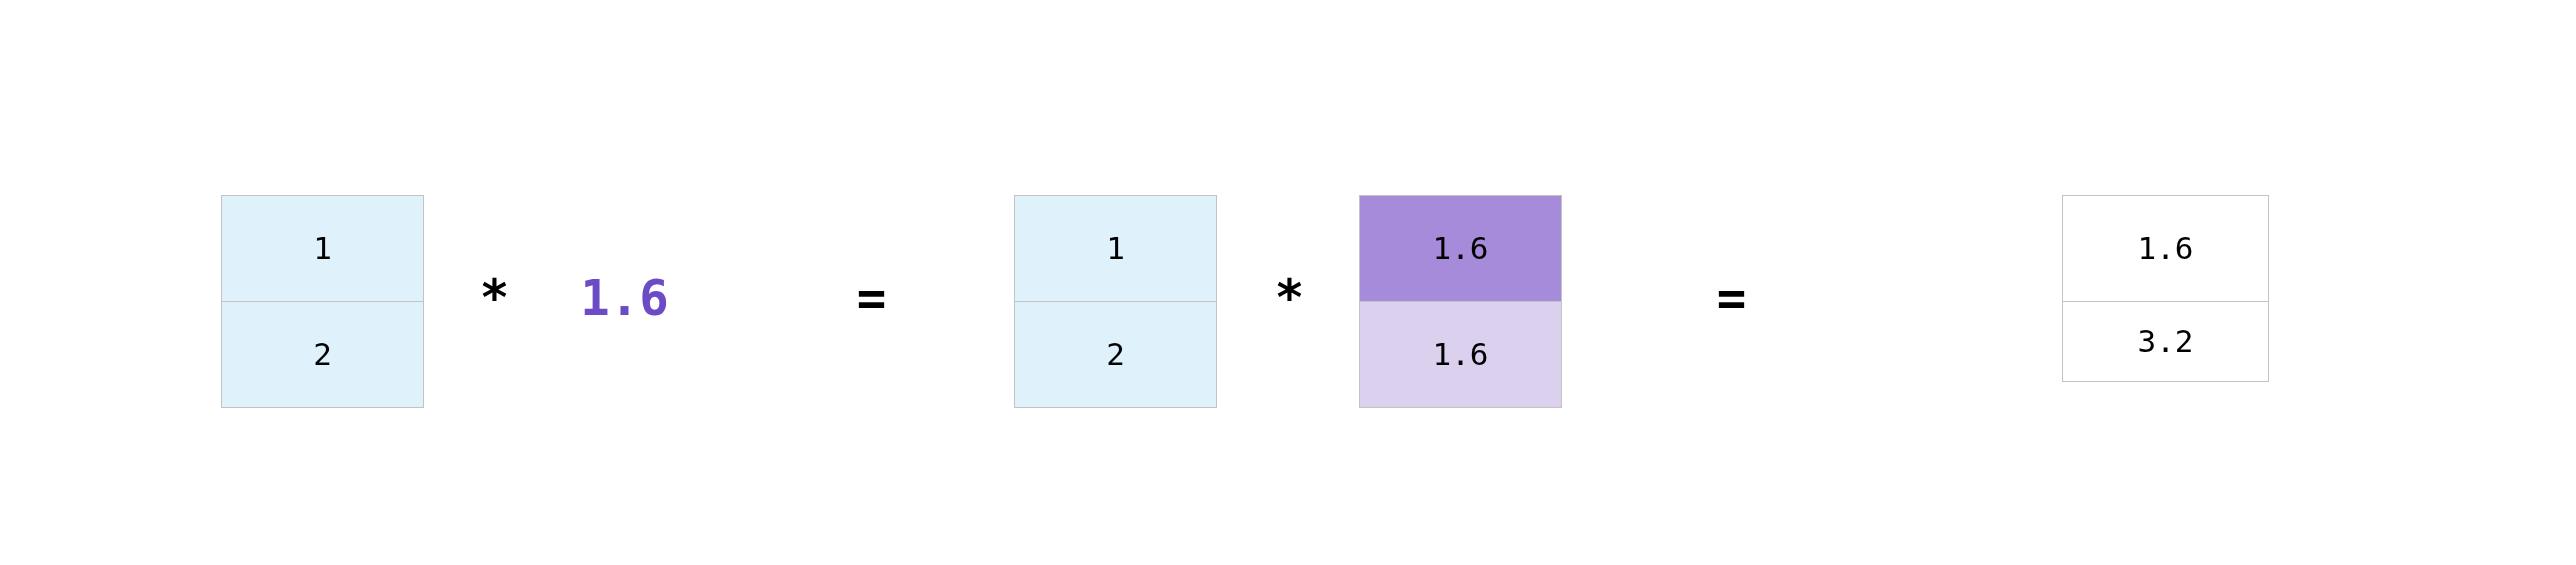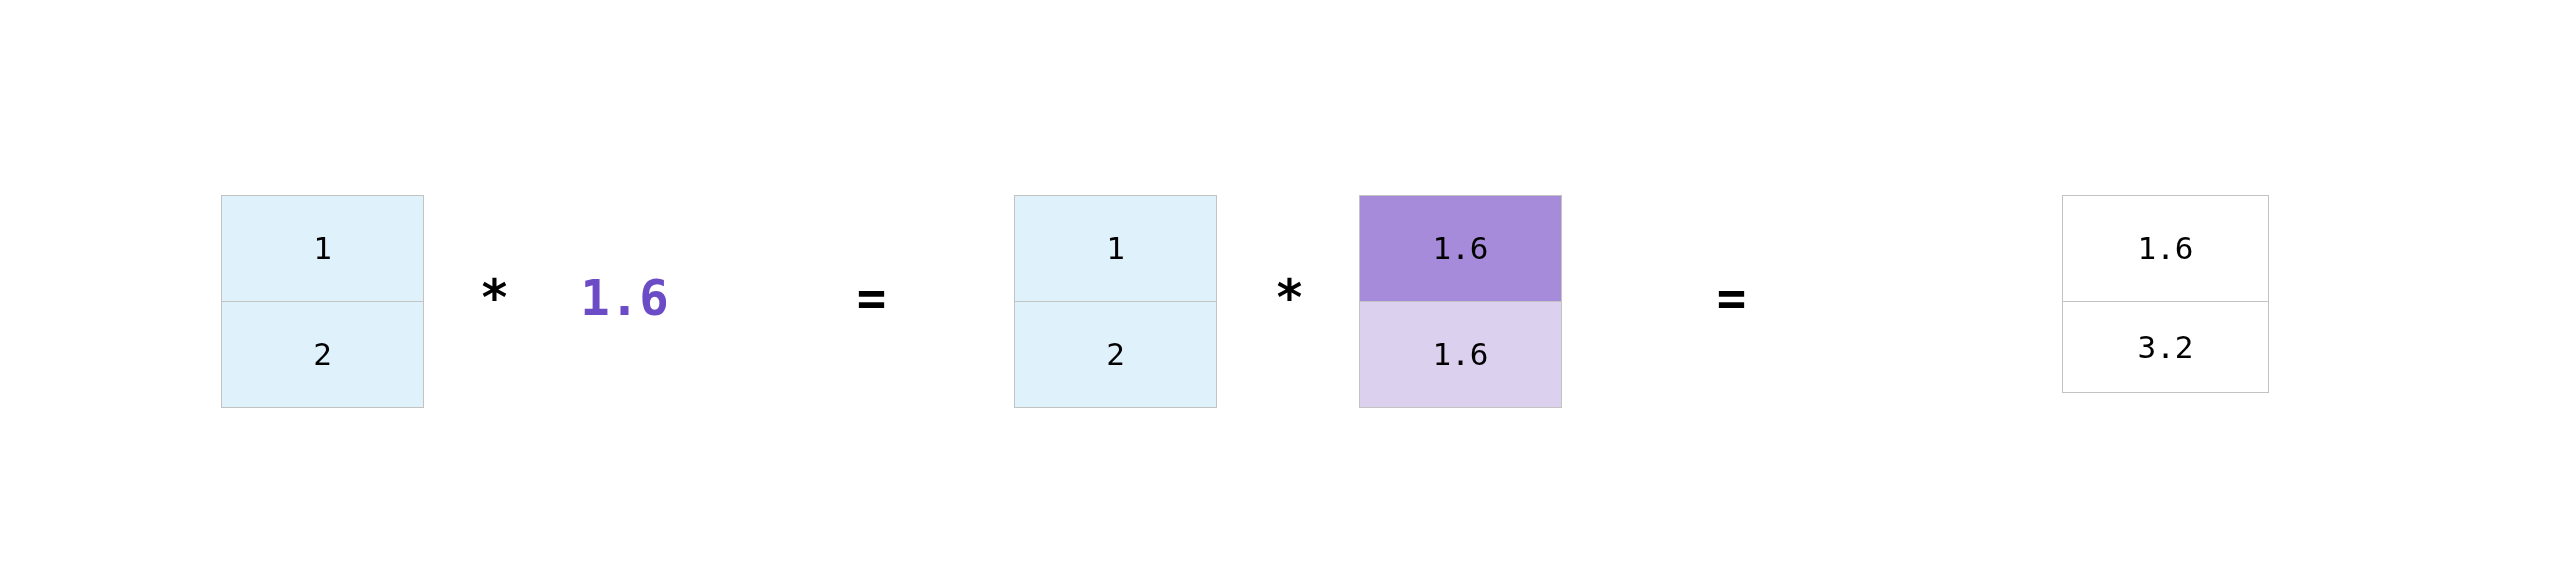--- a/index.html
+++ b/index.html
@@ -93,17 +93,17 @@
 
   <div class="matrix" style="left:1359px; top:195px; width:203px; height:213px;">
     <div class="cell" style="height:107px; background:#a78bdb;">1.6</div>
     <div class="cell" style="height:107px; background:#dcd0ef;">1.6</div>
   </div>
 
   <div class="op op-equals" style="left:1708px; top:275px; width:47px; height:47px;">=</div>
 
   <div class="matrix" style="left:2062px; top:195px; width:207px; height:213px;">
     <div class="cell" style="height:107px; background:#ffffff;">1.6</div>
-    <div class="cell" style="height:92px; background:#ffffff;">3.2</div>
+    <div class="cell" style="height:81px; background:#ffffff;">3.2</div>
   </div>
 
 </div>
 
 
 </body></html>

